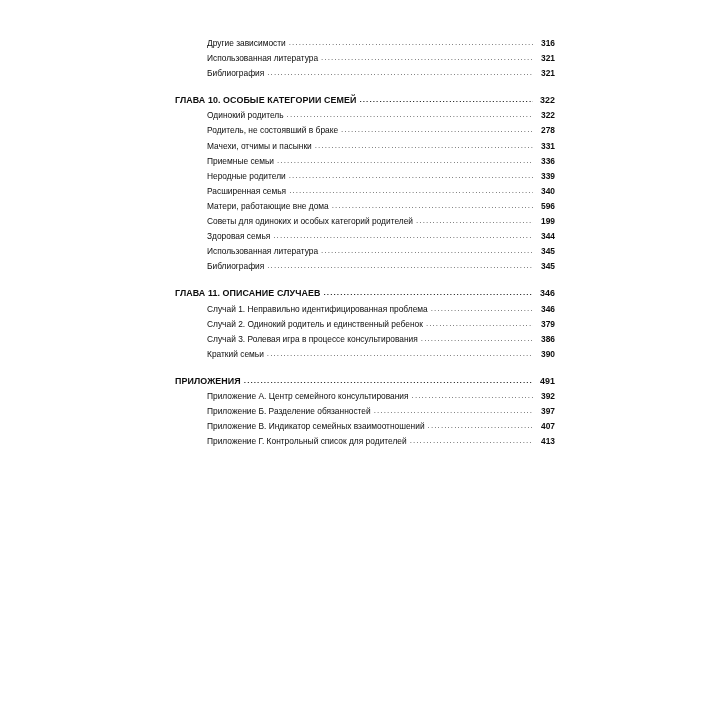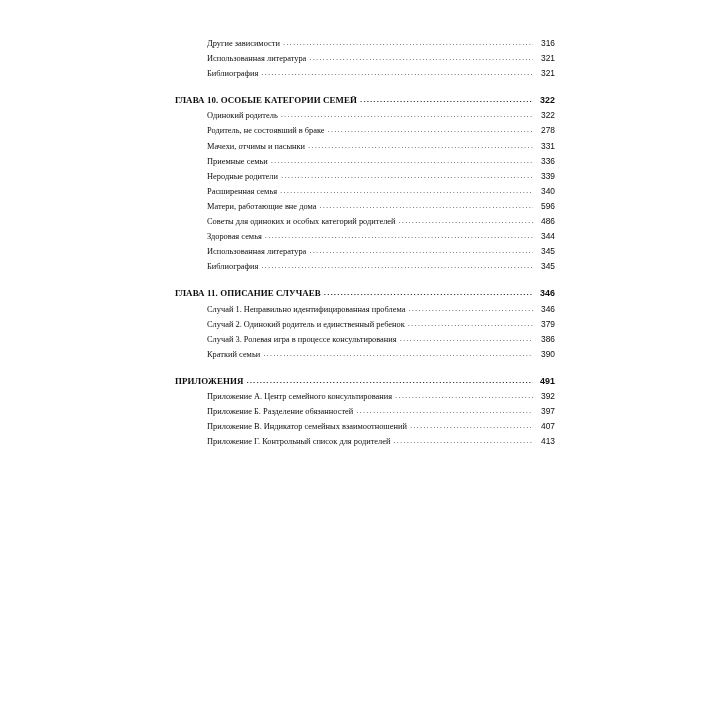--- a/index.html
+++ b/index.html
@@ -34,36 +34,36 @@
     display: flex;
     align-items: baseline;
     font-size: 8.4px;
     line-height: 14.1px;
     white-space: nowrap;
     color: #0d0d0d;
   }
   .entry .title {
     flex: 0 0 auto;
     padding-right: 3px;
-    font-family: Liberation Serif, serif;
   }
   .entry .dots {
     flex: 1 1 auto;
     overflow: hidden;
     white-space: nowrap;
     letter-spacing: 1.1px;
     font-size: 8px;
     color: #2a2a2a;
     transform: translateY(-1px);
   }
   .entry .page-num {
     flex: 0 0 auto;
     padding-left: 4px;
     text-align: right;
     min-width: 18px;
+    font-weight: bold;
   }
   
   .lvl-0 { margin-left: 0px; }
   .lvl-1 { margin-left: 32px; }
 
   
   .chapter .title,
   .chapter .page-num {
     font-weight: bold;
     font-size: 8.9px;
@@ -134,21 +134,21 @@
           <span class="page-num">340</span>
         </div>
         <div class="entry lvl-1">
           <span class="title">Матери, работающие вне дома</span>
           <span class="dots">...........................................................................................................</span>
           <span class="page-num">596</span>
         </div>
         <div class="entry lvl-1">
           <span class="title">Советы для одиноких и особых категорий родителей</span>
           <span class="dots">...........................................................................................................</span>
-          <span class="page-num">486</span>
+          <span class="page-num">199</span>
         </div>
         <div class="entry lvl-1">
           <span class="title">Здоровая семья</span>
           <span class="dots">...........................................................................................................</span>
           <span class="page-num">344</span>
         </div>
         <div class="entry lvl-1">
           <span class="title">Использованная литература</span>
           <span class="dots">...........................................................................................................</span>
           <span class="page-num">345</span>

